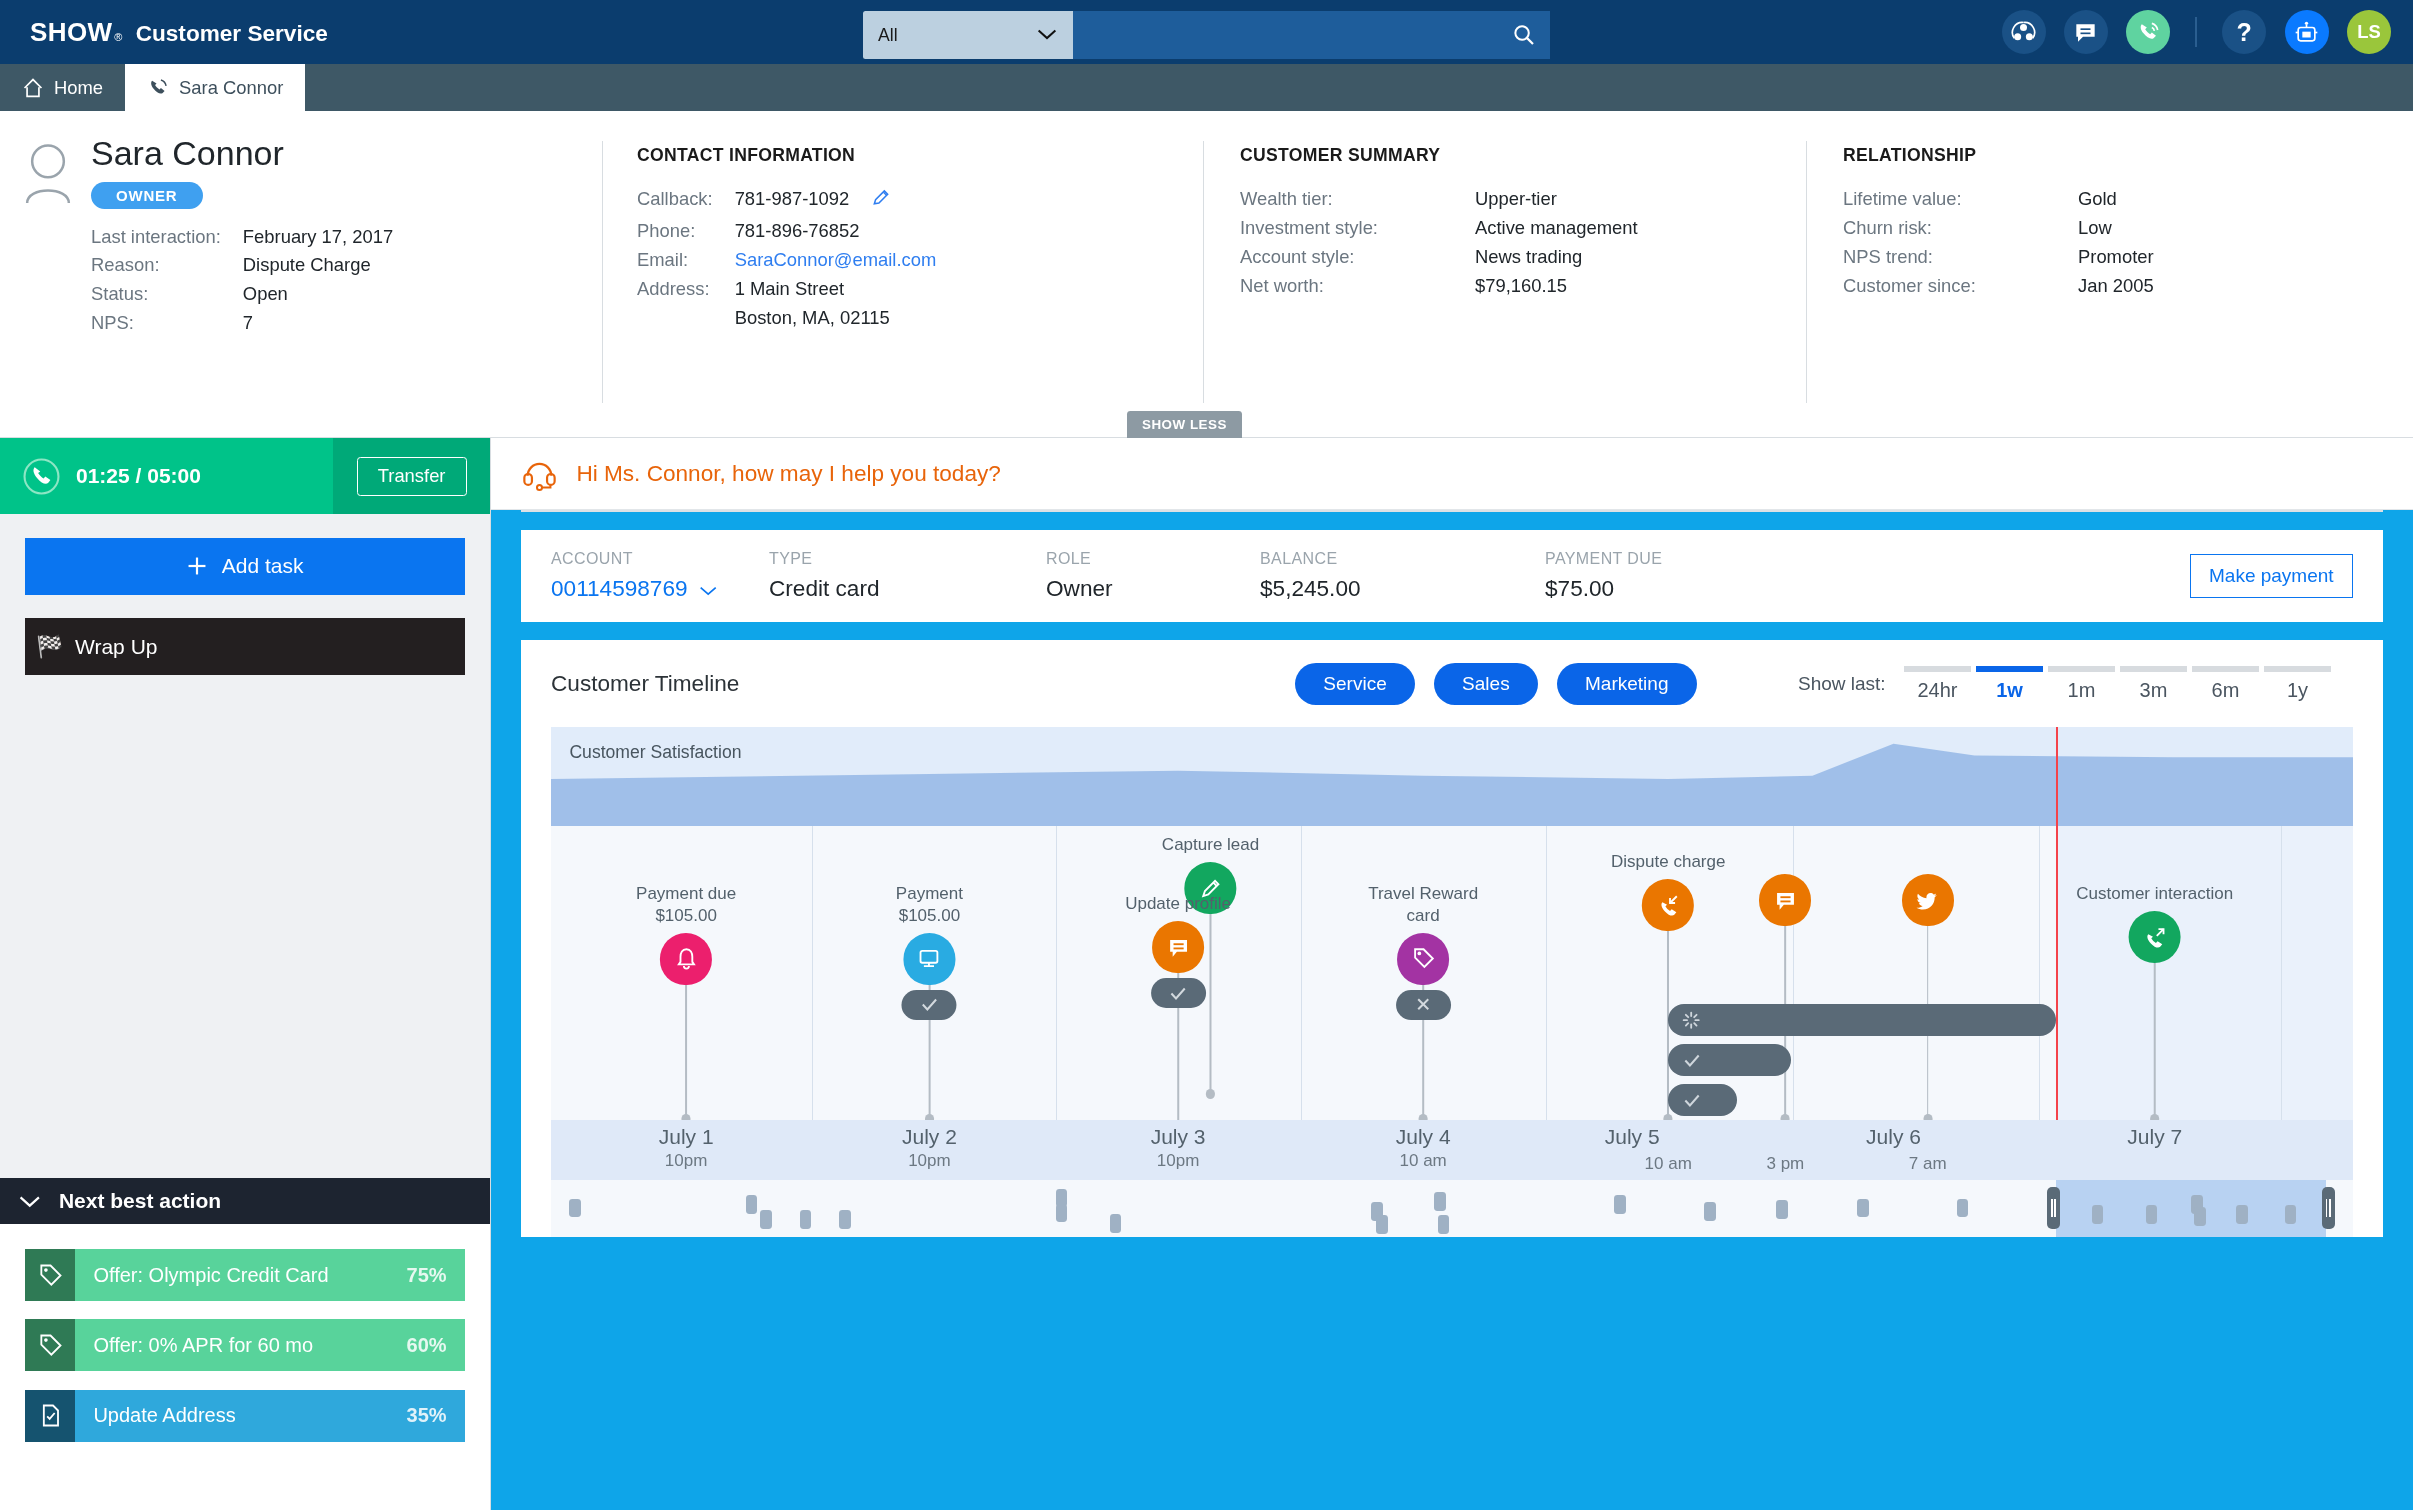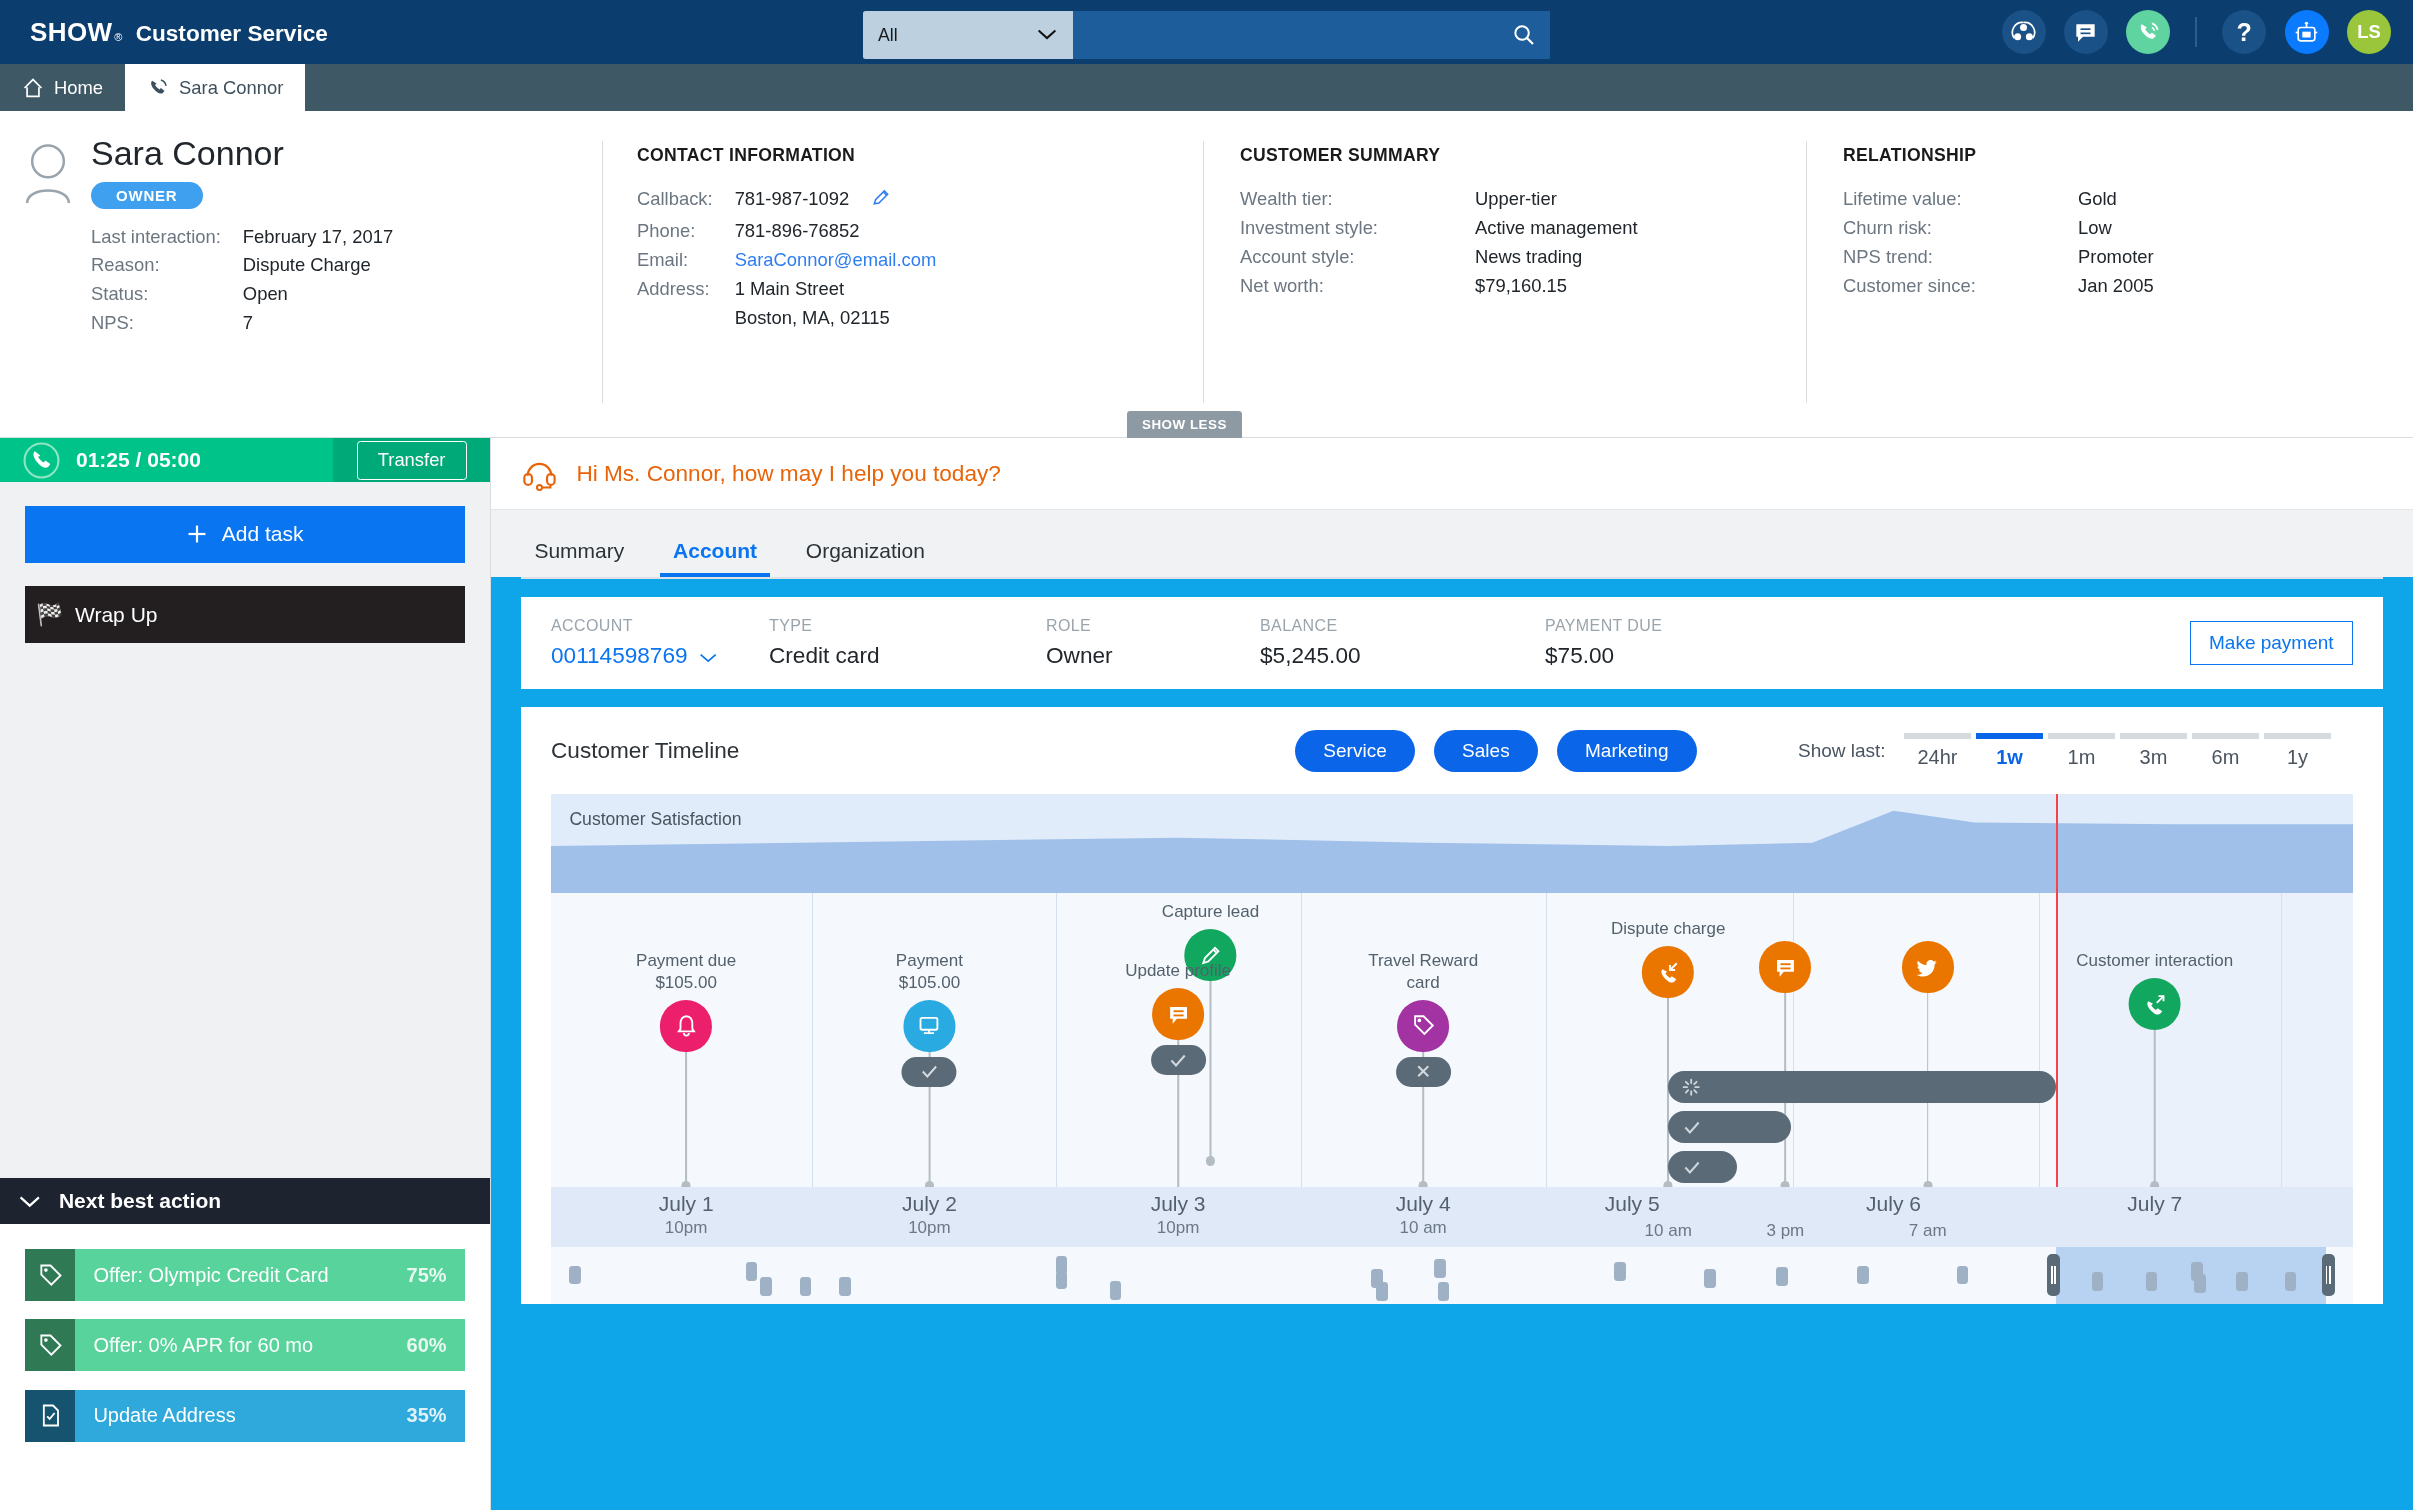--- a/index.html
+++ b/index.html
@@ -99,21 +99,21 @@
     position: absolute; left: 1127px; bottom: -0.8px; background: #8d9aa3;
     color: #fff; font-size: 13.4px; letter-spacing: 0.5px; font-weight: bold;
     padding: 5.9px 15px; border-radius: 3.4px 3.4px 0 0; transform: translateY(0px);
   }
 
   
   .body-wrap { display: flex; height: 1073px; }
 
   
   .rail { width: 491px; background: #eff1f3; position: relative; border-right: 0.8px solid #d8dde1;}
-  .callbar { height: 44px; background: #00c389; display: flex; align-items: center; }
+  .callbar { height: 76px; background: #00c389; display: flex; align-items: center; }
   .callbar-left { flex: 1; display: flex; align-items: center; padding-left: 22px; gap: 15px; }
   .call-time { color: #fff; font-size: 21px; font-weight: bold; }
   .callbar-right { background: #00a978; height: 100%; display: flex; align-items: center; padding: 0 23.5px; }
   .transfer-btn {
     border: 1.7px solid #fff; color: #fff; background: transparent;
     font-size: 18.4px; padding: 7.5px 20px; border-radius: 3.4px; cursor: pointer;
     font-family: "Liberation Sans", sans-serif;
   }
   .addtask {
     margin: 23.5px 25px 0 25px; height: 57px; background: #0a75f0; color: #fff;
@@ -525,25 +525,20 @@
       <svg width="37" height="34" viewBox="0 0 44 40">
         <path d="M8 22 A14 14 0 0 1 36 22" stroke="#e8640a" stroke-width="2.6" fill="none"></path>
         <rect x="4" y="20" width="9" height="13" rx="4.5" stroke="#e8640a" stroke-width="2.6" fill="none"></rect>
         <rect x="31" y="20" width="9" height="13" rx="4.5" stroke="#e8640a" stroke-width="2.6" fill="none"></rect>
         <path d="M35 33 V36 H24" stroke="#e8640a" stroke-width="2.4" fill="none"></path>
         <circle cx="22" cy="36" r="3" stroke="#e8640a" stroke-width="2.4" fill="none"></circle>
       </svg>
       <span class="greet-txt">Hi Ms. Connor, how may I help you today?</span>
     </div>
 
-    <div class="subtabs">
-      <div class="subtab">Summary</div>
-      <div class="subtab active">Account</div>
-      <div class="subtab">Organization</div>
-    </div>
     <div class="subtab-rule"></div>
 
     <div class="card">
       <div class="acct-row">
         <div class="acct-cell" style="width:218px">
           <span class="acct-lab">ACCOUNT</span>
           <span class="acct-val link">
             <span>00114598769</span>
             <svg width="18.4" height="11.7" viewBox="0 0 22 14" style="margin-left:5px">
               <path d="M2 3 L11 11 L20 3" stroke="#0a75f0" stroke-width="2" fill="none"></path>

